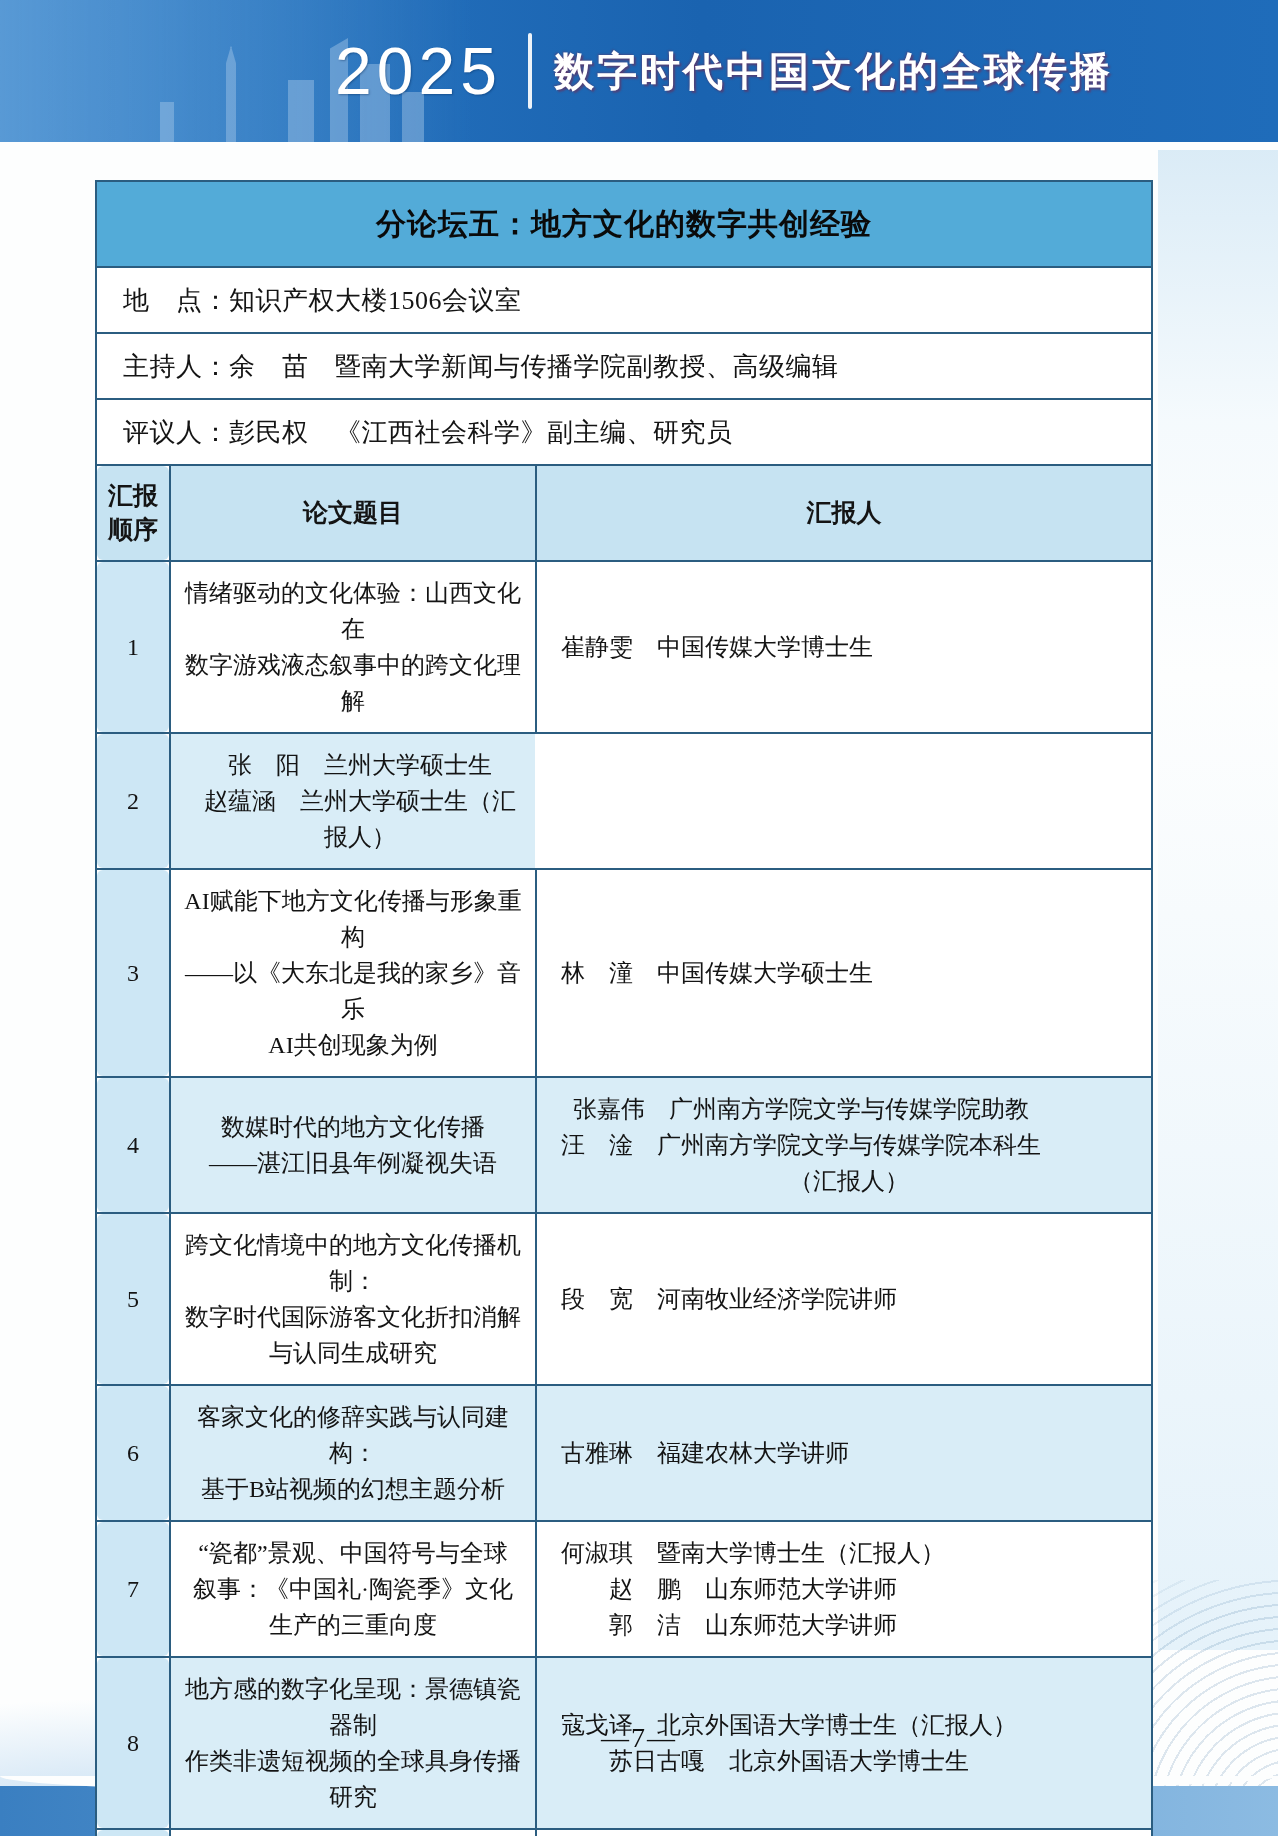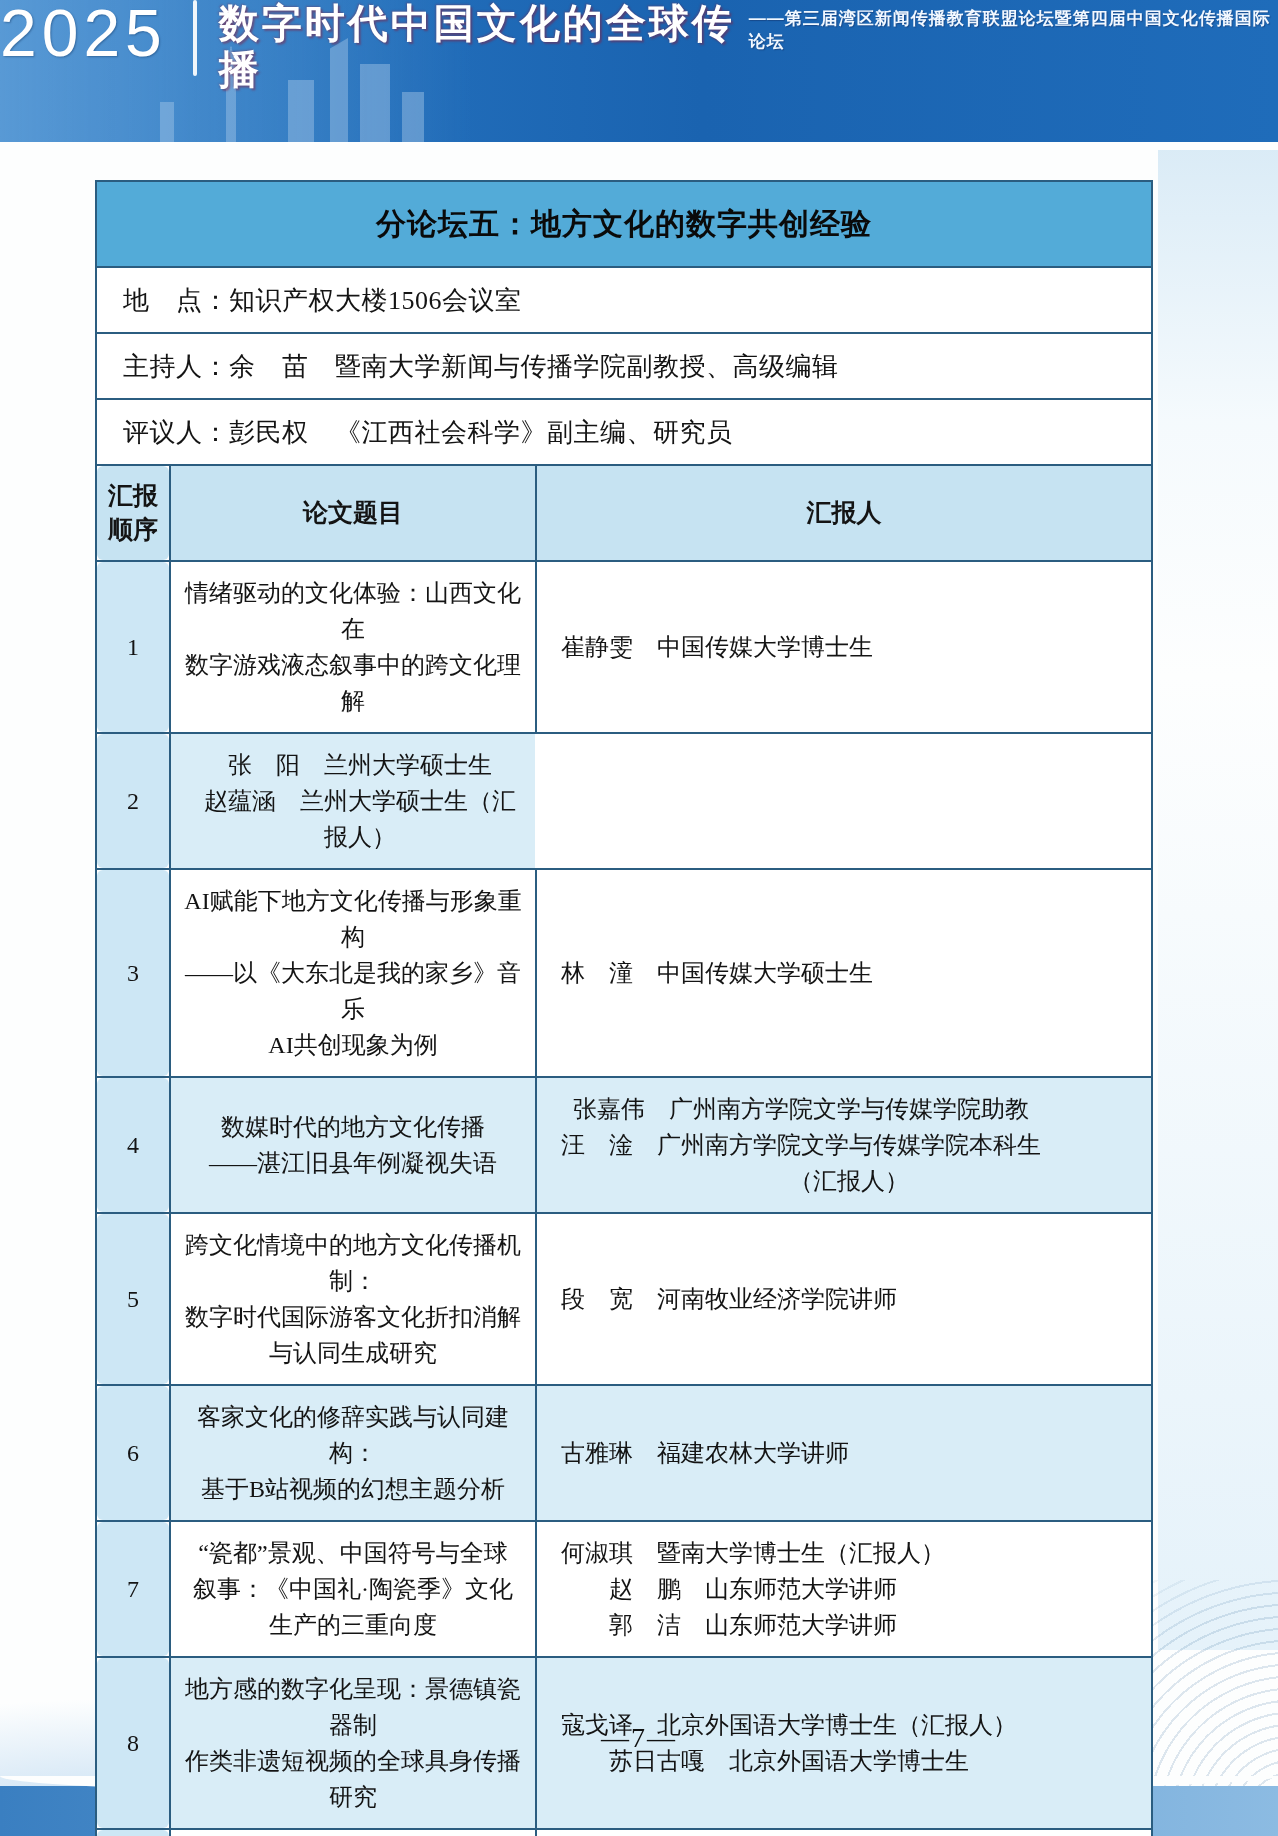--- a/index.html
+++ b/index.html
@@ -25,21 +25,22 @@
   }
 
   
   .banner{
     position:absolute;top:0;left:0;right:0;height:142px;
     background:linear-gradient(90deg,var(--banner-blue-1) 0%,var(--banner-blue-2) 55%,#1f6cba 100%);
     overflow:hidden;
   }
   .banner-inner{
     position:relative;height:100%;
-    display:flex;align-items:flex-start;justify-content:center;
+    display:flex;align-items:center;justify-content:center;
+    padding-left:170px;
     font-family:"Liberation Sans","DejaVu Sans",sans-serif;
     z-index:2;
   }
   .banner-year{
     color:#fff;font-size:66px;font-weight:400;letter-spacing:5px;line-height:1;
     text-shadow:1px 1px 2px rgba(0,30,70,.35);
   }
   .banner-divider{
     width:4px;height:76px;background:rgba(255,255,255,.92);
     margin:0 22px 0 26px;border-radius:2px;
@@ -151,21 +152,20 @@
       <div class="bld b3"></div>
       <div class="bld b4"></div>
       <div class="bld b5"></div>
       <div class="bld b6"></div>
     </div>
     <div class="banner-inner">
       <div class="banner-year">2025</div>
       <div class="banner-divider"></div>
       <div class="banner-titles">
         <div class="banner-title">数字时代中国文化的全球传播</div>
-        <div class="banner-subtitle">——第三届湾区新闻传播教育联盟论坛暨第四届中国文化传播国际论坛</div>
       </div>
     </div>
   </div>
 
   <div class="side-tint-right"></div>
   <div class="swoosh-arcs"></div>
   <div class="bottom-wave-left"></div>
   <div class="bottom-band"></div>
 
   <div class="forum-table">

